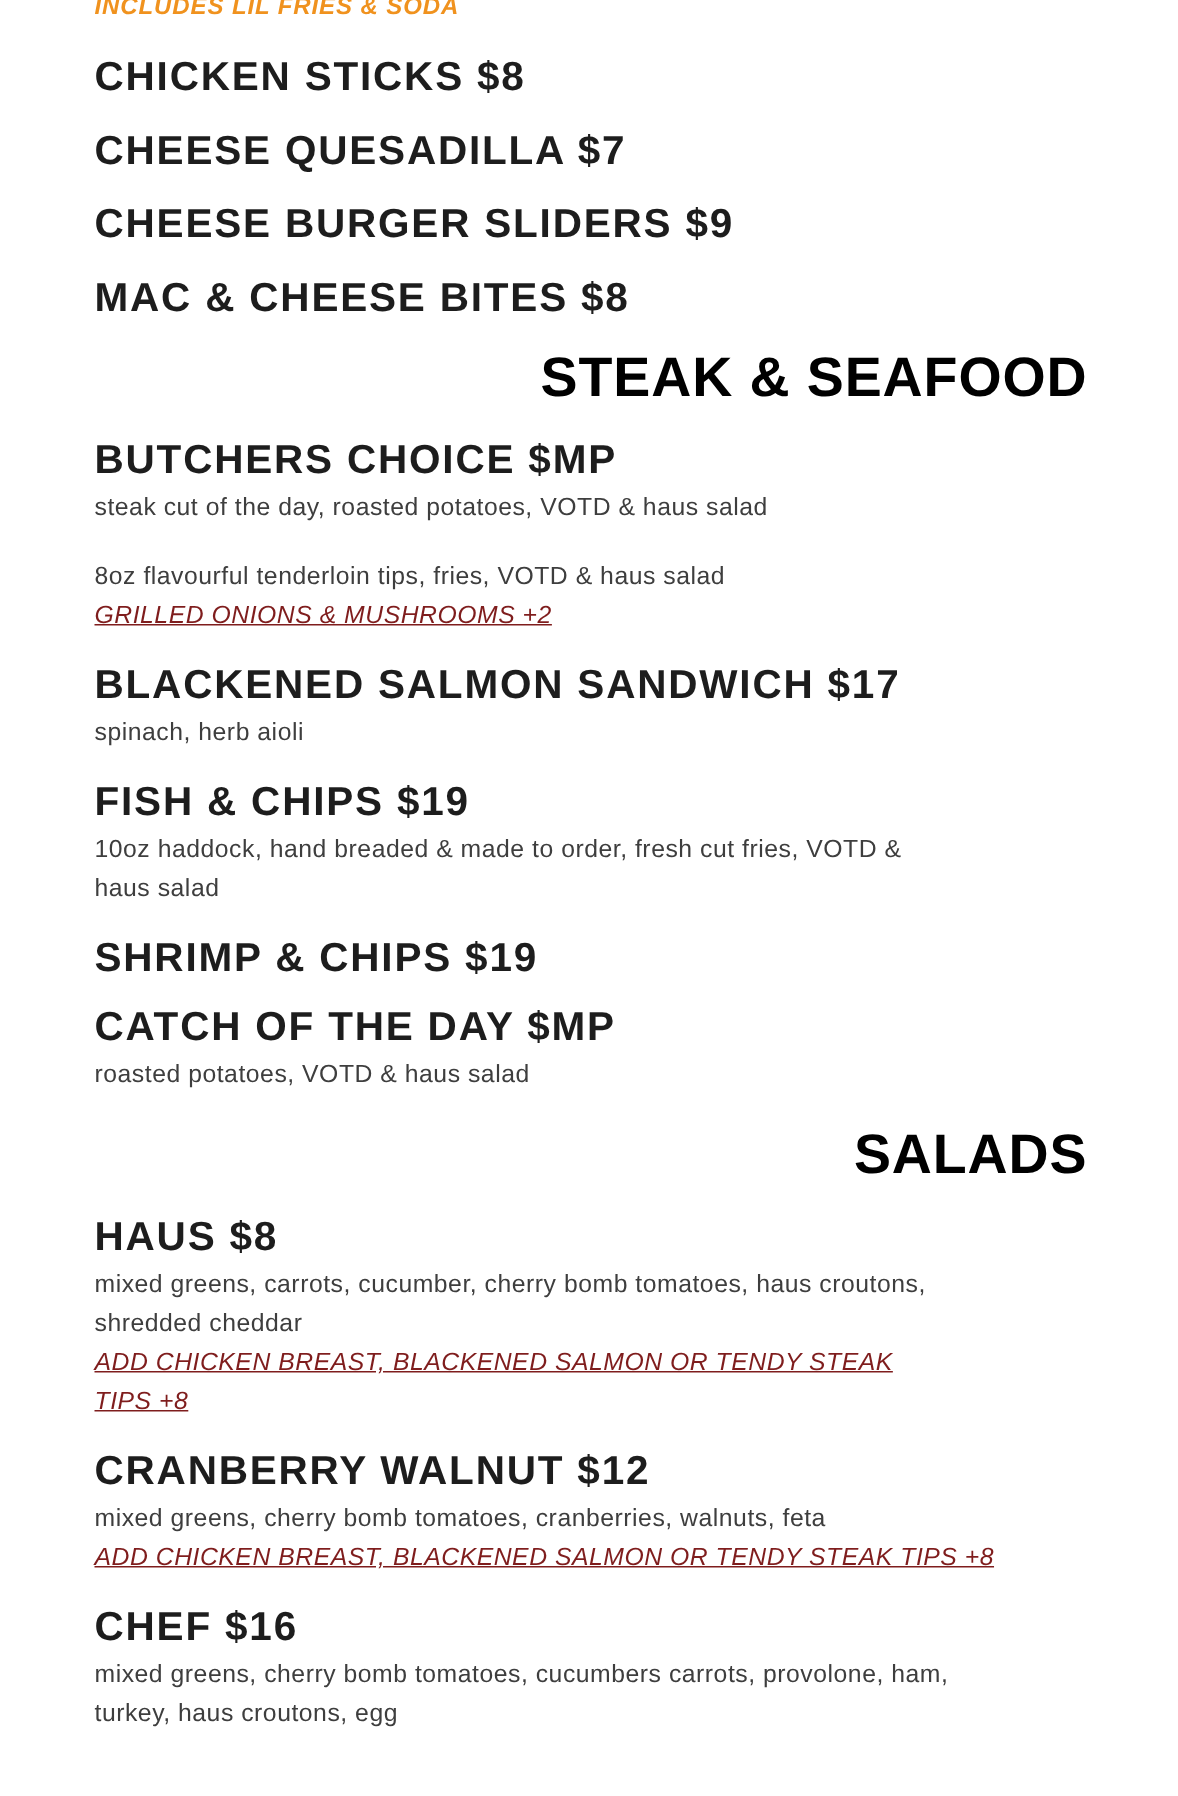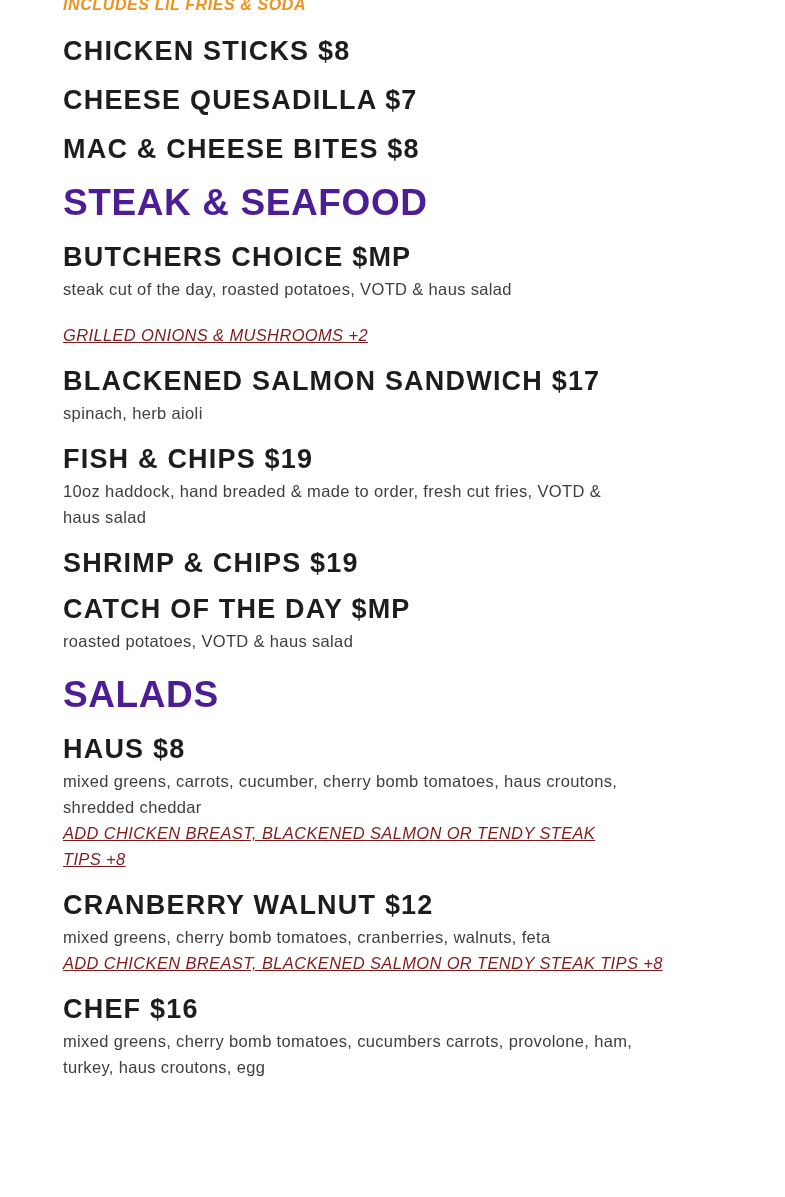--- a/index.html
+++ b/index.html
@@ -18,22 +18,22 @@
     margin:-5px 0 0 0;
   }
 
   .item-title{
     font-size:27px;font-weight:800;color:#1D1D1D;
     letter-spacing:1.2px;line-height:26px;margin:0;
   }
   .top-item{margin-top:23px;}
 
   .section-heading{
-    font-size:37px;font-weight:800;color:#4c1d95;
-    letter-spacing:.6px;line-height:42px;margin:20px 0 0 0;
+    font-size:37px;font-weight:800;color:#000000;
+    letter-spacing:.6px;line-height:42px;margin:20px 0 0 0;text-align:right;
   }
 
   .menu-item{margin-top:20px;}
   .desc{
     font-size:16.5px;color:#3E3E3E;line-height:26px;
     letter-spacing:.35px;margin:6px 0 0 0;max-width:572px;
   }
   .note{
     font-size:16.5px;color:#7f1d1d;line-height:26px;
     letter-spacing:.35px;font-style:italic;margin:0;max-width:640px;text-decoration:underline;
@@ -42,30 +42,32 @@
 </style>
 </head>
 <body>
 
 <div class="page">
 
   <p class="intro">INCLUDES LIL FRIES &amp; SODA</p>
 
   <h3 class="item-title top-item">CHICKEN STICKS $8</h3>
   <h3 class="item-title top-item">CHEESE QUESADILLA $7</h3>
+  <h3 class="item-title top-item">CHEESE BURGER SLIDERS $9</h3>
   <h3 class="item-title top-item">MAC &amp; CHEESE BITES $8</h3>
 
   <h2 class="section-heading">STEAK &amp; SEAFOOD</h2>
 
   <div class="menu-item">
     <h3 class="item-title">BUTCHERS CHOICE $MP</h3>
     <p class="desc">steak cut of the day, roasted potatoes, VOTD &amp; haus salad</p>
   </div>
 
   <div class="menu-item">
+    <p class="desc">8oz flavourful tenderloin tips, fries, VOTD &amp; haus salad</p>
     <p class="note">GRILLED ONIONS &amp; MUSHROOMS +2</p>
   </div>
 
   <div class="menu-item">
     <h3 class="item-title">BLACKENED SALMON SANDWICH $17</h3>
     <p class="desc">spinach, herb aioli</p>
   </div>
 
   <div class="menu-item">
     <h3 class="item-title">FISH &amp; CHIPS $19</h3>

